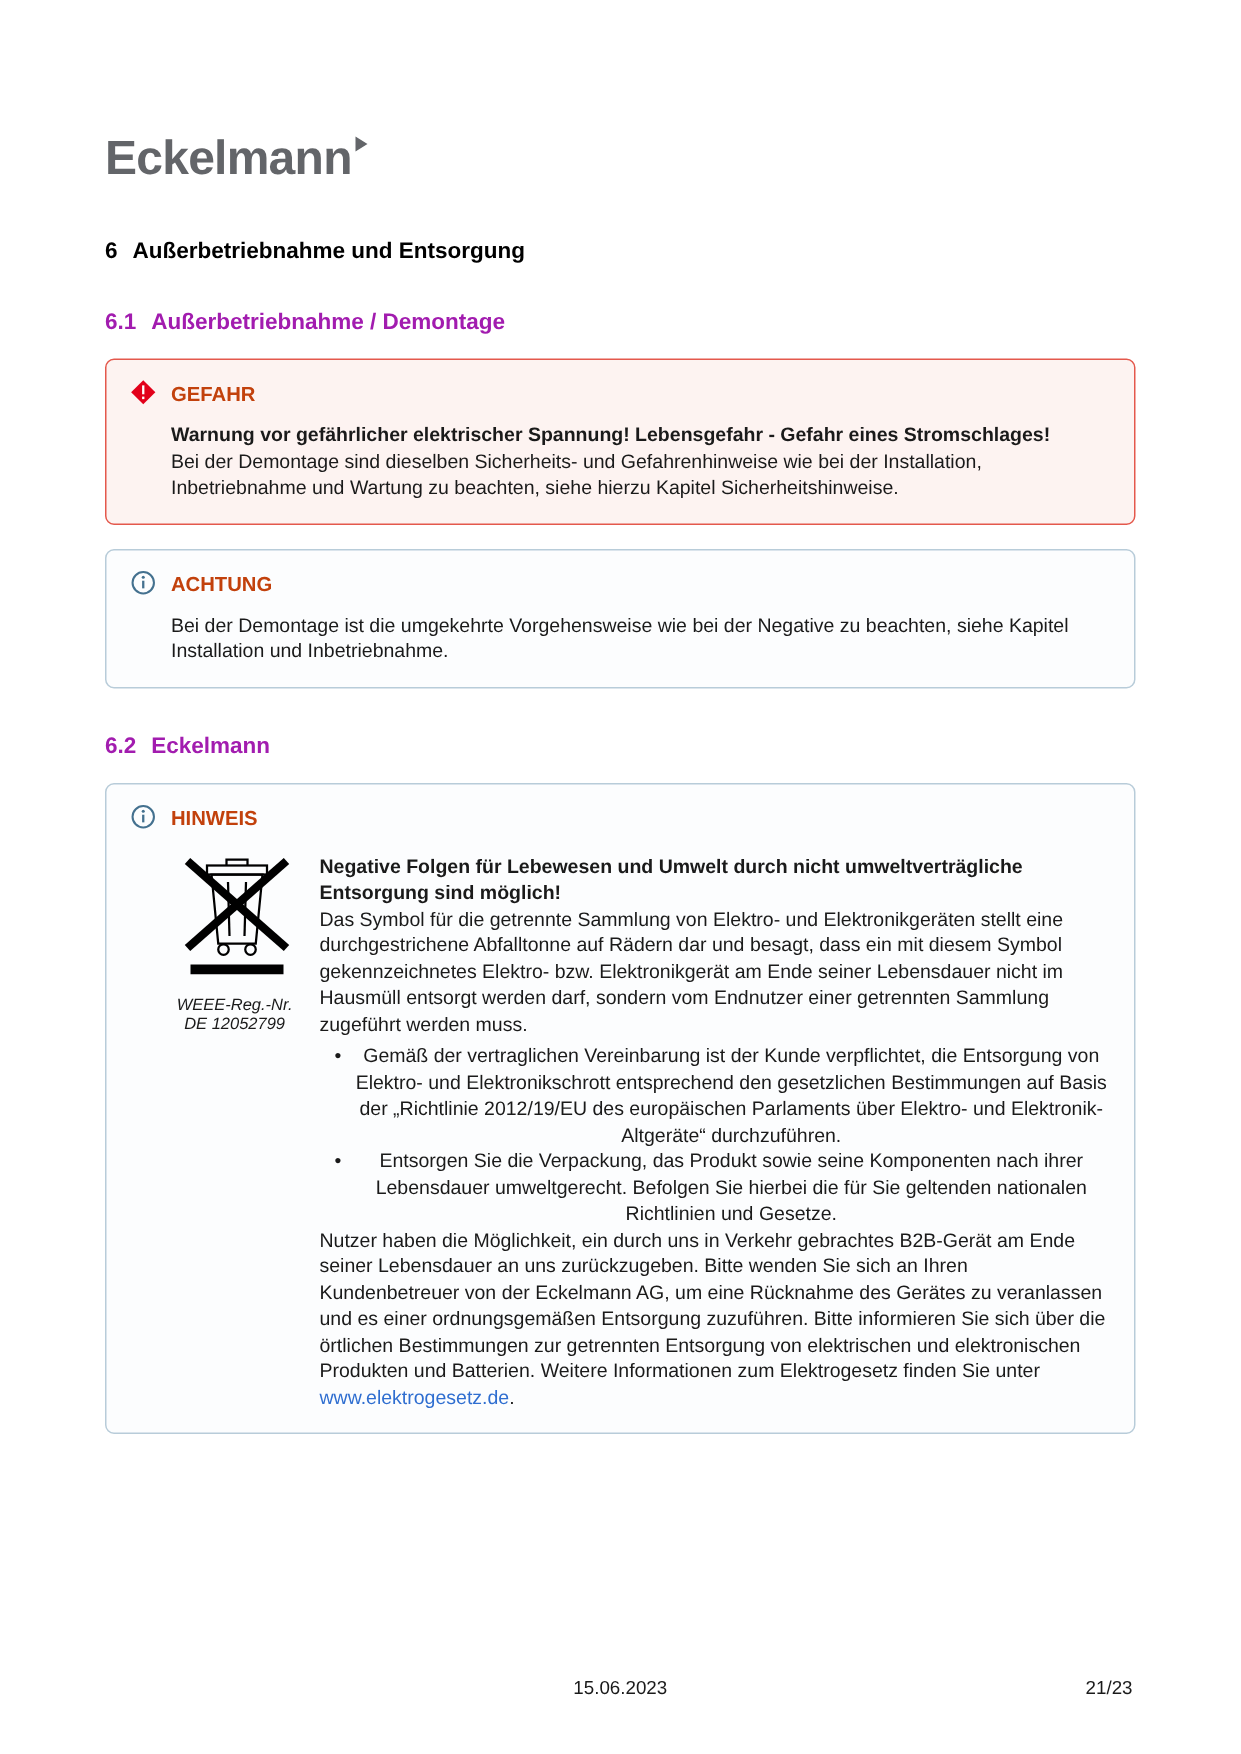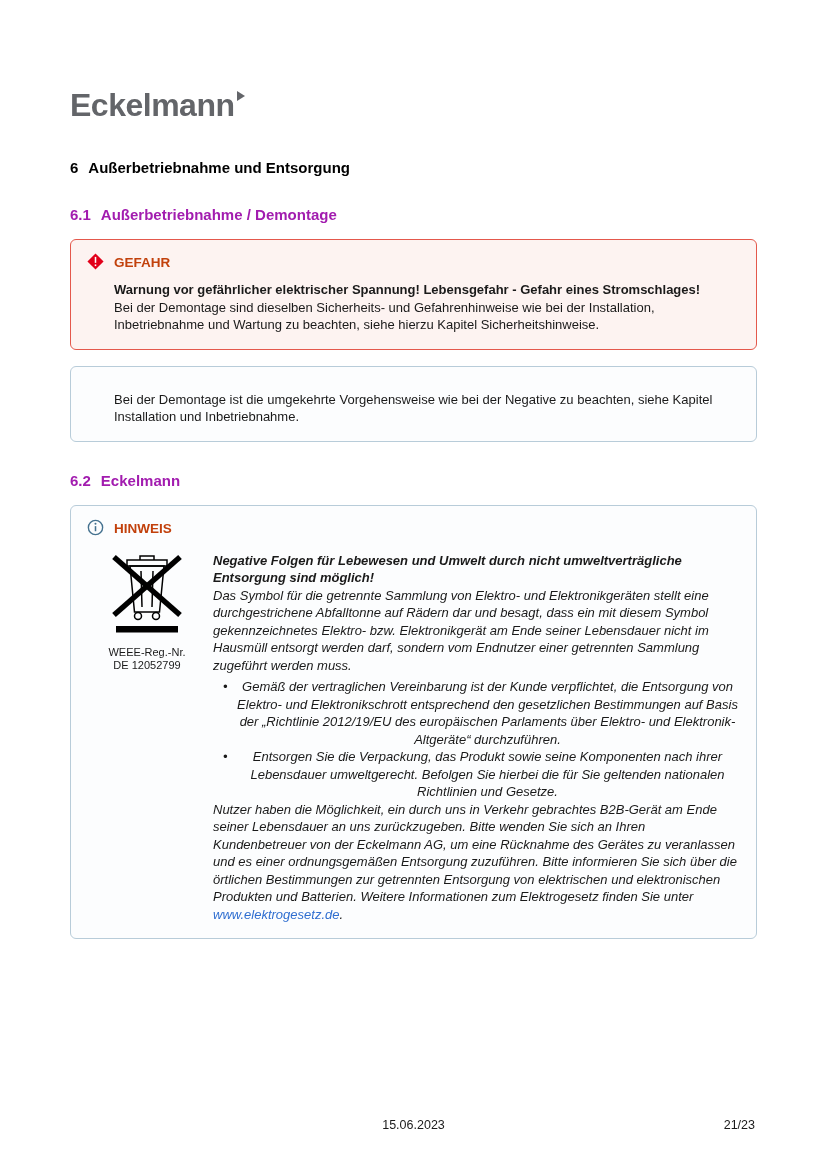--- a/index.html
+++ b/index.html
@@ -71,25 +71,26 @@
   .notice-body {
     margin: 11px 0 0 27px;
     font-size: 13px; line-height: 17.5px;
   }
   .notice-body .headline { font-weight: bold; display: block; }
 
   
   .notice-content { display: flex; margin: 16px 0 0 0; }
   .weee-col {
     flex: 0 0 96px; margin-left: 12px;
-    display: flex; flex-direction: column; align-items: center;
+    display: flex; flex-direction: column; align-items: flex-end;
     text-align: center;
+    font-style: italic;
   }
   .weee-caption { font-size: 11px; line-height: 13.5px; margin-top: 6px; color: #1a1a1a; }
-  .text-col { flex: 1 1 auto; margin-left: 18px; font-size: 13px; line-height: 17.5px; font-style: italic; }
+  .text-col { flex: 1 1 auto; margin-left: 18px; font-size: 13px; line-height: 17.5px; }
   .text-col .headline { font-weight: bold; display: block; }
   .text-col p { margin: 0; }
   ul.n-list { margin: 4px 0 0 0; padding: 0 0 0 10px; list-style: none; }
   ul.n-list li { position: relative; padding-left: 12px; margin: 0; text-align: center; }
   ul.n-list li::before { content: "•"; position: absolute; left: 0; top: 0; }
 
   a.doc-link { color: var(--link-blue); text-decoration: none; }
 
   
   .footer {
@@ -129,20 +130,30 @@
       </span>
       <span>GEFAHR</span>
     </div>
     <div class="notice-body">
       <span class="headline">Warnung vor gefährlicher elektrischer Spannung! Lebensgefahr - Gefahr eines Stromschlages!</span>
       <span>Bei der Demontage sind dieselben Sicherheits- und Gefahrenhinweise wie bei der Installation, Inbetriebnahme und Wartung zu beachten, siehe hierzu Kapitel Sicherheitshinweise.</span>
     </div>
   </div>
 
   <div class="notice-box info">
+    <div class="notice-header">
+      <span class="n-icon">
+        <svg width="17" height="17" viewBox="0 0 20 20" aria-hidden="true">
+          <circle cx="10" cy="10" r="8.4" fill="none" stroke="#44718f" stroke-width="1.6"></circle>
+          <rect x="9.1" y="8.4" width="1.8" height="6" fill="#44718f"></rect>
+          <circle cx="10" cy="5.7" r="1.2" fill="#44718f"></circle>
+        </svg>
+      </span>
+      <span>ACHTUNG</span>
+    </div>
     <div class="notice-body">
       <span>Bei der Demontage ist die umgekehrte Vorgehensweise wie bei der Negative zu beachten, siehe Kapitel Installation und Inbetriebnahme.</span>
     </div>
   </div>
 
   <h2 class="sec">
     <span class="num">6.2</span><span>Eckelmann</span>
   </h2>
 
   <div class="notice-box info">

